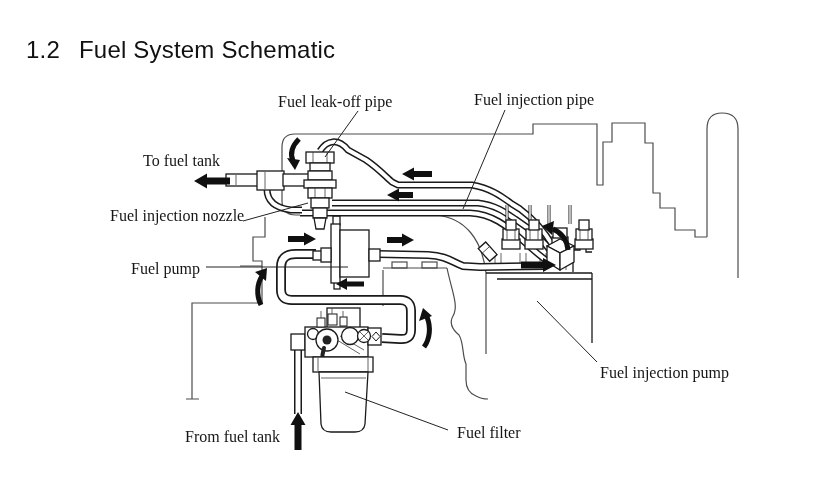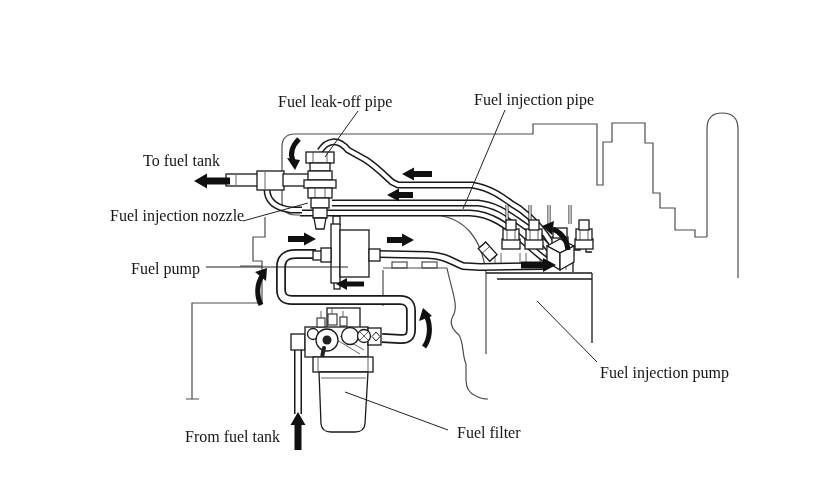--- a/index.html
+++ b/index.html
@@ -19,20 +19,23 @@
   .arrow{fill:var(--color-arrow,#101010);stroke:none;}
   .carrow{fill:none;stroke:var(--color-arrow,#101010);stroke-width:5;}
   .leader{fill:none;stroke:#222;stroke-width:1;}
   .lever{fill:none;stroke:#222;stroke-width:4;stroke-linecap:round;}
 </style>
 </head>
 <body>
 
 <div id="stage">
 
+  <div id="doc-title">
+    <span class="num">1.2</span><span class="ttl">Fuel System Schematic</span>
+  </div>
 
   <svg width="825" height="479" viewBox="0 0 825 479">
 
     <g>
       <path class="eng" d="M282,201 L282,147 Q282,134 295,134 L533,134 L533,124 L597,124 L597,185 L603,185 L603,142 L612,142
            L612,123 L645,123 L645,143 L653,143 L653,193 L660,193 L660,208 L675,208 L675,230 L695,230 L695,237 L707,237"></path>
       <path class="eng" d="M707,237 L707,129 Q707,113 722,113 Q738,113 738,129 L738,278"></path>
       <path class="eng" d="M282,201 Q282,215 296,215 L436,215 C466,218 482,240 486,273 L486,354"></path>
       <path class="eng" d="M265,217 L265,237 L253,237 L253,261 L262,261 L262,303 L192,303 L192,399 M186,399 L199,399 M240,266 L262,266"></path>
       <path class="eng" d="M383,268 L447,268 M383,270 L383,306"></path>

